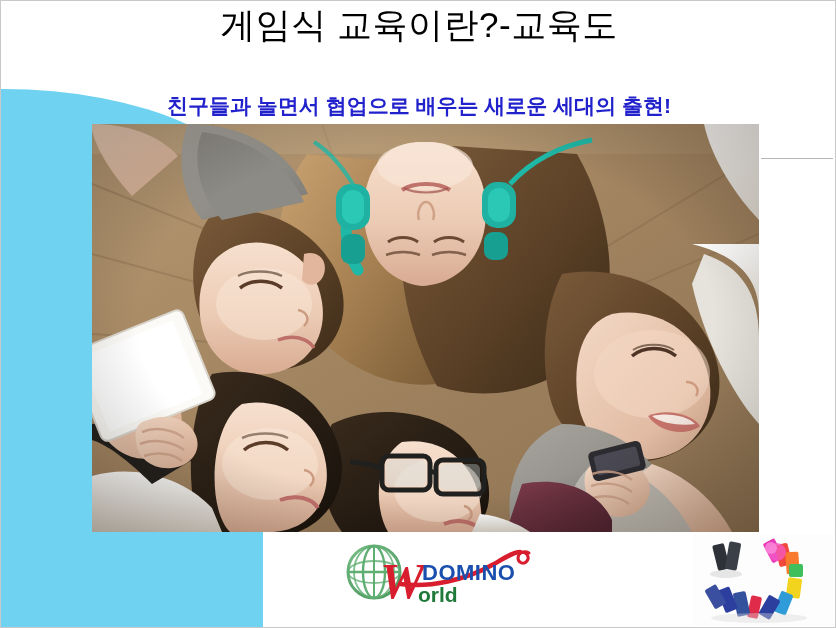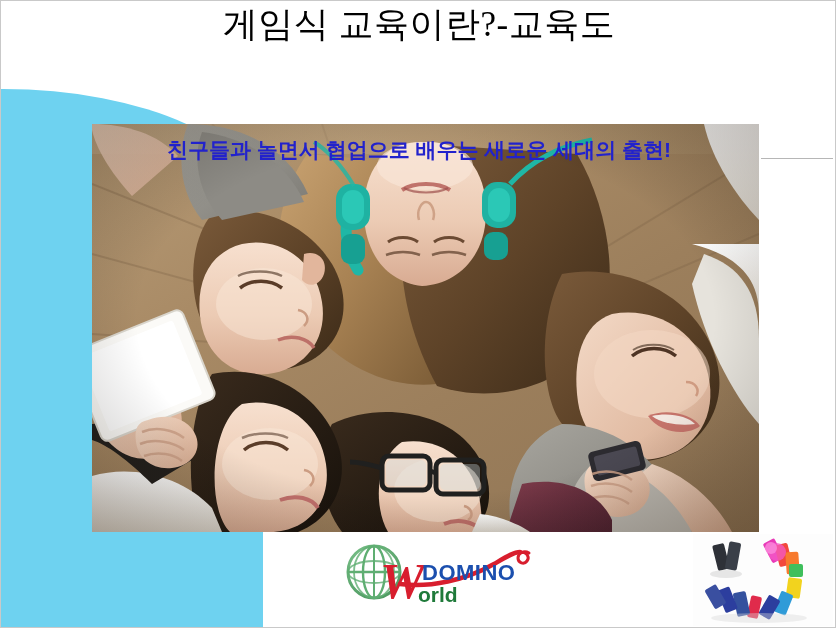--- a/index.html
+++ b/index.html
@@ -34,31 +34,29 @@
     position:absolute; left:0; top:2px; width:836px;
     text-align:center; z-index:6;
   }
   .title-line {
     color:#000000;
     font-size:35px;
     line-height:43px;
     font-weight:400;
     letter-spacing:0.5px;
     white-space:nowrap;
-    font-family:Liberation Serif, serif;
   }
   #subtitle {
     position:absolute; left:0; top:92px; width:836px;
     text-align:center; z-index:6;
     color:#2222CC;
     font-size:21px;
     line-height:25px;
     font-weight:700;
     white-space:nowrap;
-    margin-top:44px;
   }
 
   
   #hrule {
     position:absolute; left:760px; top:157px; width:72px; height:1px;
     background:#b6b6b6; z-index:4;
   }
 
   
   #photo {

